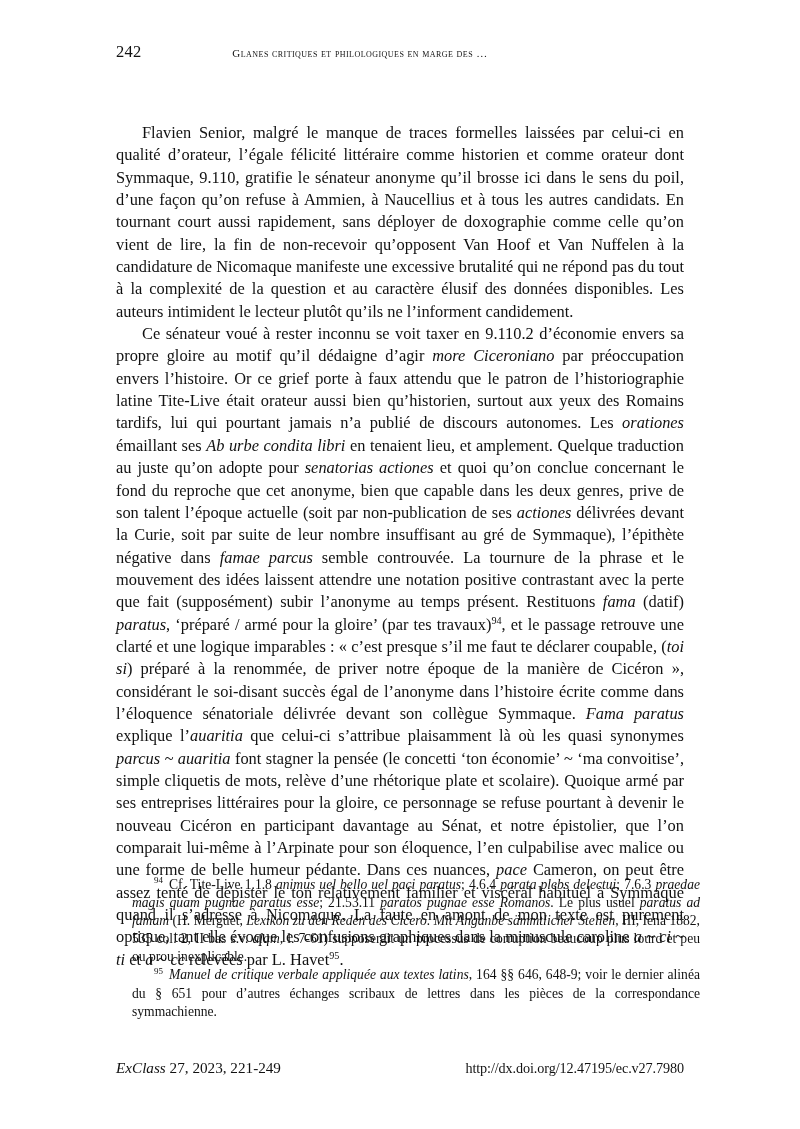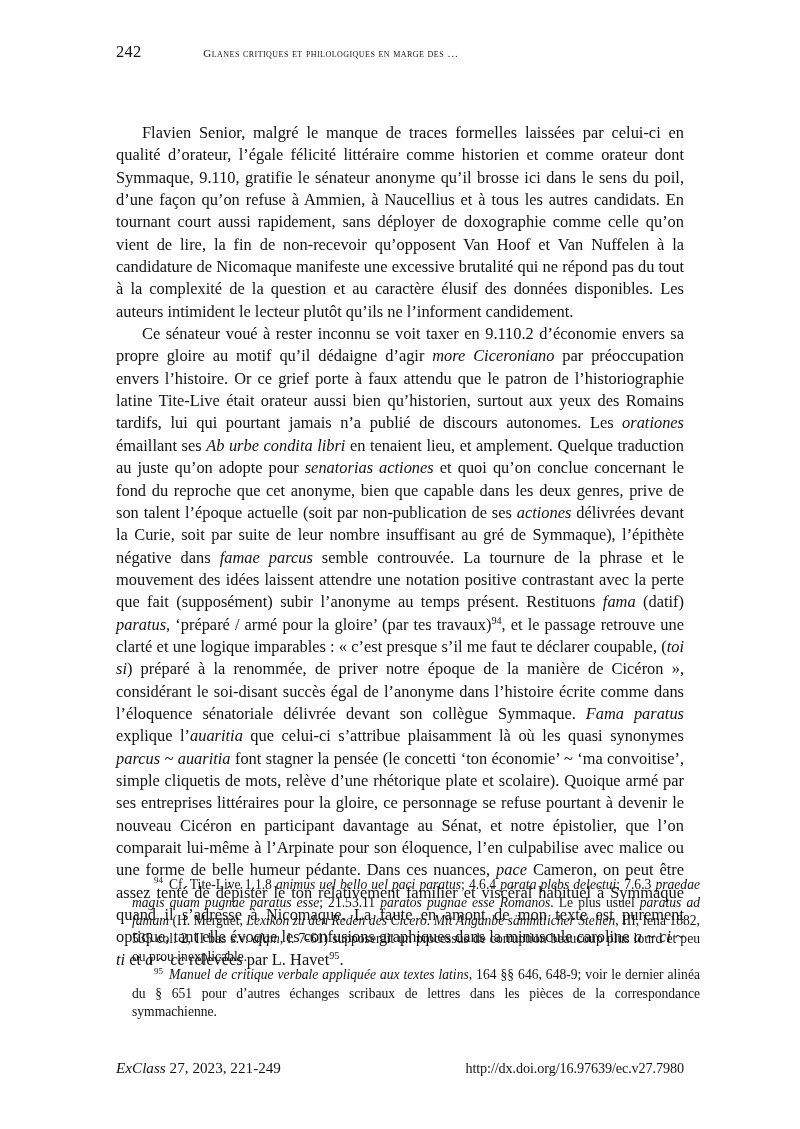--- a/index.html
+++ b/index.html
@@ -20,20 +20,21 @@
 
   
   .running-head {
     position: absolute;
     left: 116px;
     top: 44px;
     width: 568px;
     height: 22px;
     display: flex;
     align-items: baseline;
+    gap: 29px;
   }
   .folio {
     font-size: 16.5px;
     line-height: 1;
     letter-spacing: 0.2px;
   }
   .head-title {
     margin-left: 62px;
     font-size: 11px;
     font-variant: small-caps;
@@ -127,16 +128,16 @@
 
   <div class="footnotes">
     <p><sup class="fn-marker">94</sup><span>Cf. Tite-Live 1.1.8 </span><i>animus uel bello uel paci paratus</i><span>; 4.6.4 </span><i>parata plebs delectui</i><span>; 7.6.3 </span><i>praedae magis quam pugnae paratus esse</i><span>; 21.53.11 </span><i>paratos pugnae esse Romanos</i><span>. Le plus usuel </span><i>paratus ad famam</i><span> (H. Merguet, </span><i>Lexikon zu den Reden des Cicero. Mit Anganbe sämmtlicher Stellen</i><span>, III, Iena 1882, 535 col. 2, II bas s.v. </span><i>alqm</i><span>, l. 7-61) supposerait un processus de corruption beaucoup plus lourd et peu ou prou inexplicable.</span></p>
     <p><sup class="fn-marker">95</sup><i>Manuel de critique verbale appliquée aux textes latins</i><span>, 164 §§ 646, 648-9; voir le dernier alinéa du § 651 pour d’autres échanges scribaux de lettres dans les pièces de la correspondance symmachienne.</span></p>
   </div>
 
   <div class="footer">
     <div class="footer-left">
       <i>ExClass</i><span> 27, 2023, 221-249</span>
     </div>
-    <div class="footer-right">http://dx.doi.org/16.97639/ec.v27.7980</div>
+    <div class="footer-right">http://dx.doi.org/12.47195/ec.v27.7980</div>
   </div>
 
 </div>
 
 </body></html>

